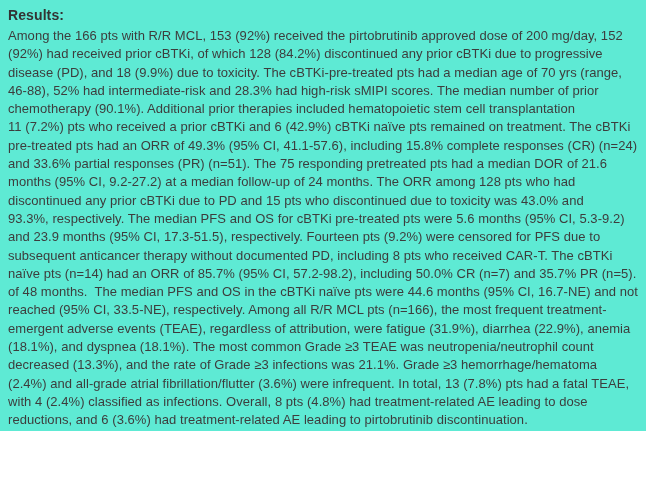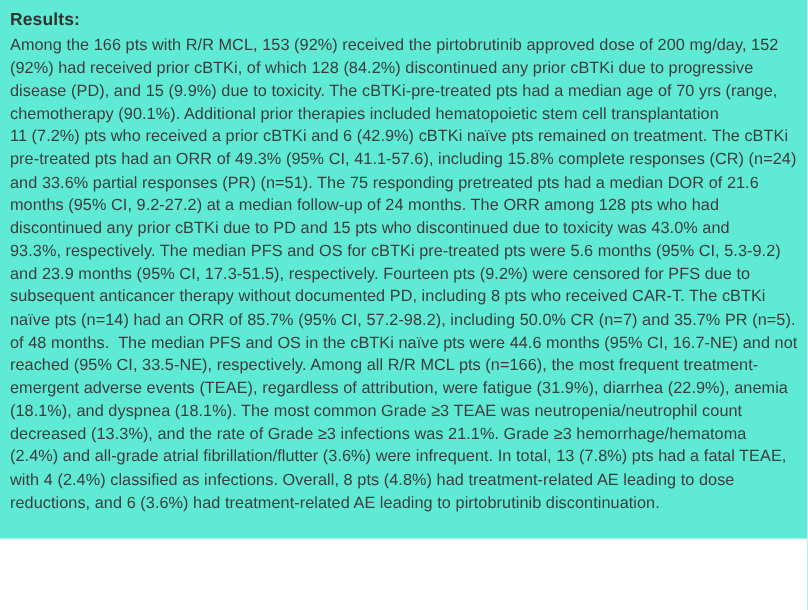--- a/index.html
+++ b/index.html
@@ -36,21 +36,22 @@
   }
 </style>
 </head>
 <body>
 
 <div class="page">
   <div class="heading">Results:</div>
   <div class="body-text">
       <div class="line">Among the 166 pts with R/R MCL, 153 (92%) received the pirtobrutinib approved dose of 200 mg/day, 152</div>
       <div class="line">(92%) had received prior cBTKi, of which 128 (84.2%) discontinued any prior cBTKi due to progressive</div>
-      <div class="line">disease (PD), and 15 (9.9%) due to toxicity. The cBTKi-pre-treated pts had a median age of 70 yrs (range,</div>
+      <div class="line">disease (PD), and 18 (9.9%) due to toxicity. The cBTKi-pre-treated pts had a median age of 70 yrs (range,</div>
+      <div class="line">46-88), 52% had intermediate-risk and 28.3% had high-risk sMIPI scores. The median number of prior</div>
       <div class="line">chemotherapy (90.1%). Additional prior therapies included hematopoietic stem cell transplantation</div>
       <div class="line">11 (7.2%) pts who received a prior cBTKi and 6 (42.9%) cBTKi naïve pts remained on treatment. The cBTKi</div>
       <div class="line">pre-treated pts had an ORR of 49.3% (95% CI, 41.1-57.6), including 15.8% complete responses (CR) (n=24)</div>
       <div class="line">and 33.6% partial responses (PR) (n=51). The 75 responding pretreated pts had a median DOR of 21.6</div>
       <div class="line">months (95% CI, 9.2-27.2) at a median follow-up of 24 months. The ORR among 128 pts who had</div>
       <div class="line">discontinued any prior cBTKi due to PD and 15 pts who discontinued due to toxicity was 43.0% and</div>
       <div class="line">93.3%, respectively. The median PFS and OS for cBTKi pre-treated pts were 5.6 months (95% CI, 5.3-9.2)</div>
       <div class="line">and 23.9 months (95% CI, 17.3-51.5), respectively. Fourteen pts (9.2%) were censored for PFS due to</div>
       <div class="line">subsequent anticancer therapy without documented PD, including 8 pts who received CAR-T. The cBTKi</div>
       <div class="line">naïve pts (n=14) had an ORR of 85.7% (95% CI, 57.2-98.2), including 50.0% CR (n=7) and 35.7% PR (n=5).</div>

